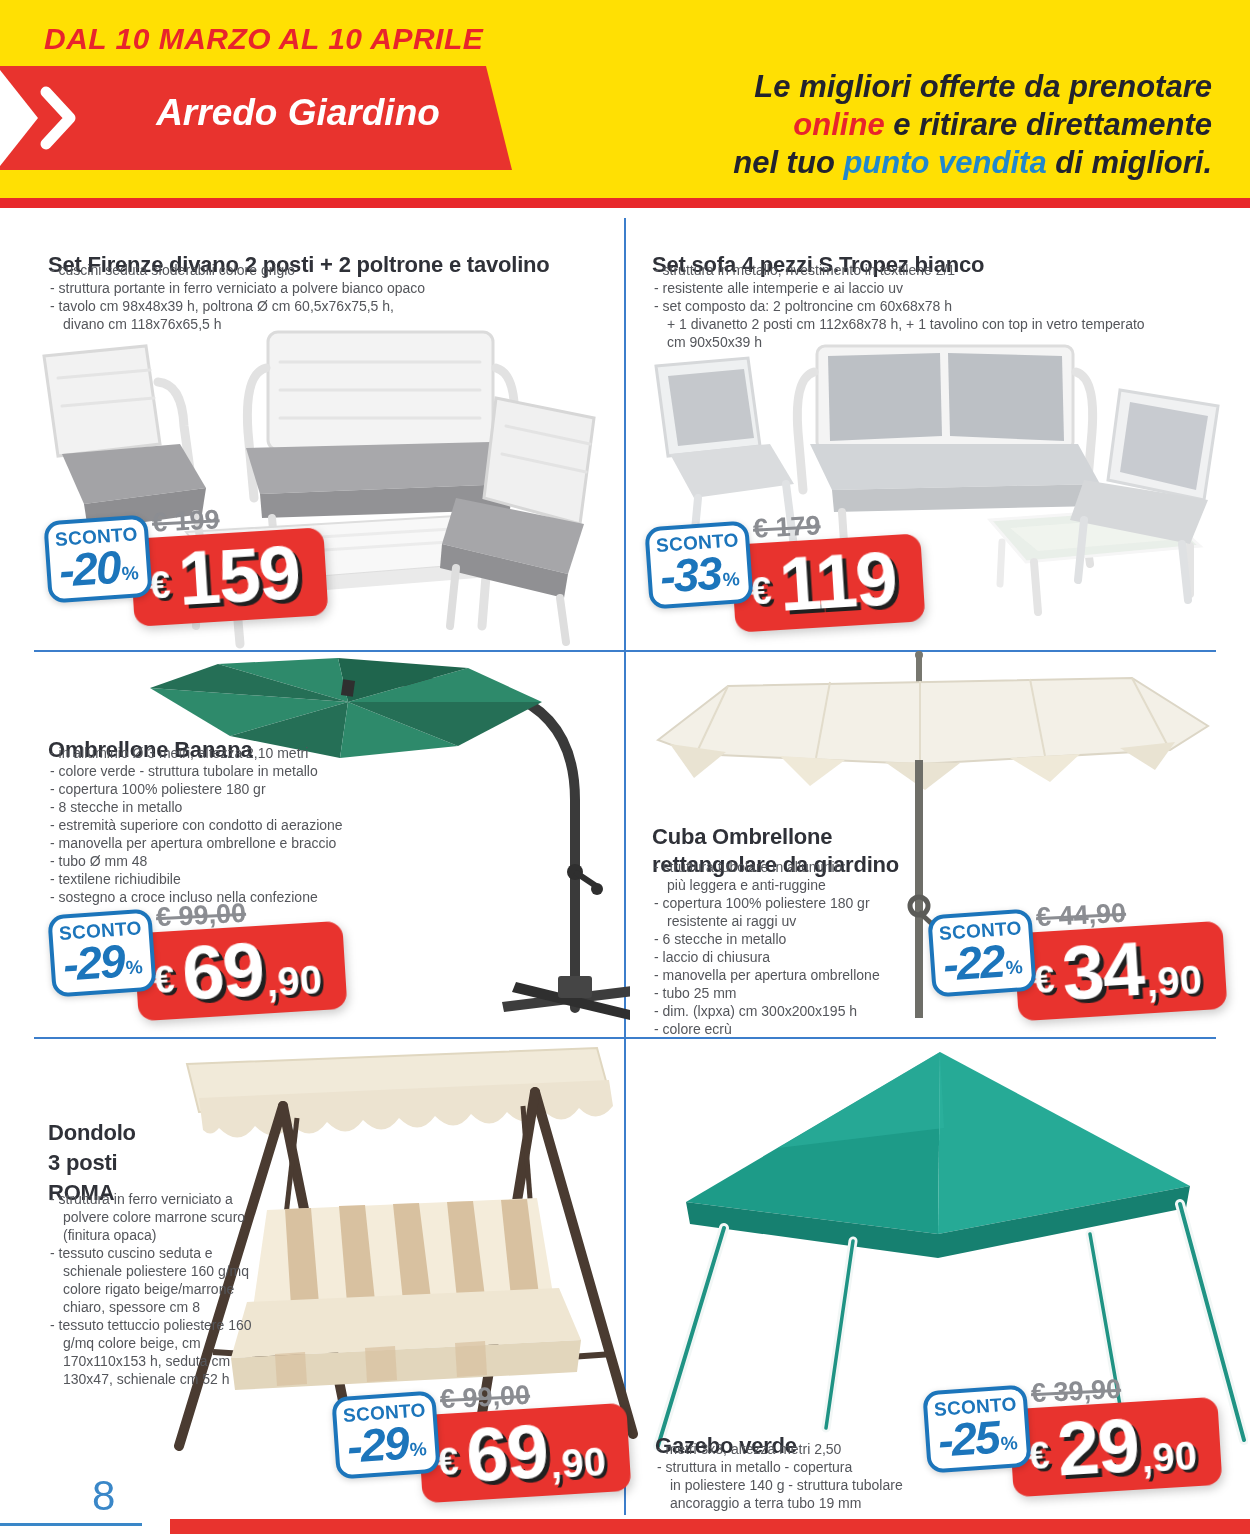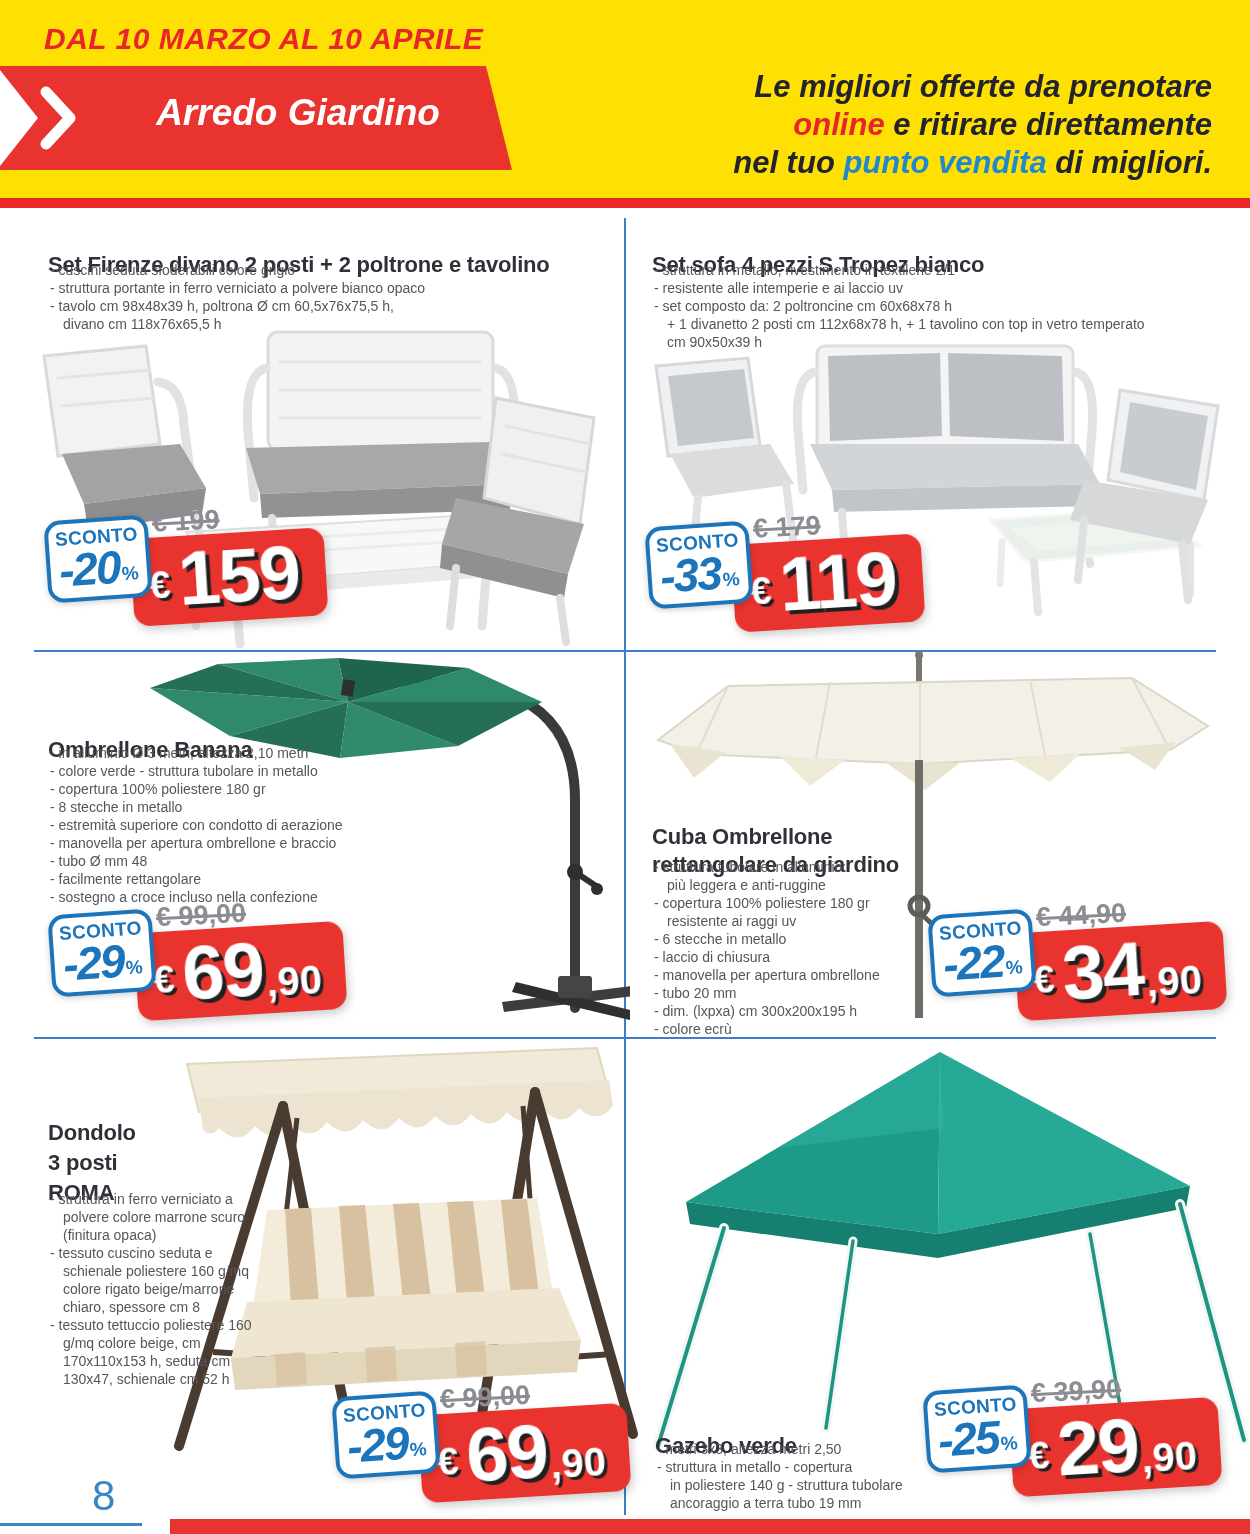--- a/index.html
+++ b/index.html
@@ -228,21 +228,21 @@
     </div>
     <h3 class="title" style="left:48px;top:63px;width:400px;">Ombrellone Banana</h3>
     <div class="specs" style="left:50px;top:93px;width:430px;">
         <div class="spec">- in alluminio Ø 3 metri, altezza 2,10 metri</div>
         <div class="spec">- colore verde - struttura tubolare in metallo</div>
         <div class="spec">- copertura 100% poliestere 180 gr</div>
         <div class="spec">- 8 stecche in metallo</div>
         <div class="spec">- estremità superiore con condotto di aerazione</div>
         <div class="spec">- manovella per apertura ombrellone e braccio</div>
         <div class="spec">- tubo Ø mm 48</div>
-        <div class="spec">- facilmente rettangolare</div>
+        <div class="spec">- textilene richiudibile</div>
         <div class="spec">- sostegno a croce incluso nella confezione</div>
       </div>
     <div class="pricebox" style="left:50px;top:249px;">
       <div class="sconto">
         <span class="lbl">SCONTO</span>
         <span class="val">
             <span class="num">-29</span>
             <span class="pct">%</span>
           </span>
       </div>
@@ -279,21 +279,21 @@
     <h3 class="title" style="left:27px;top:150px;width:300px;">Cuba Ombrellone
 rettangolare da giardino</h3>
     <div class="specs" style="left:29px;top:207px;width:300px;">
         <div class="spec">- struttura tubolare in alluminio:
 più leggera e anti-ruggine</div>
         <div class="spec">- copertura 100% poliestere 180 gr
 resistente ai raggi uv</div>
         <div class="spec">- 6 stecche in metallo</div>
         <div class="spec">- laccio di chiusura</div>
         <div class="spec">- manovella per apertura ombrellone</div>
-        <div class="spec">- tubo 20 mm</div>
+        <div class="spec">- tubo 25 mm</div>
         <div class="spec">- dim. (lxpxa) cm 300x200x195 h</div>
         <div class="spec">- colore ecrù</div>
       </div>
     <div class="pricebox" style="left:305px;top:249px;">
       <div class="sconto">
         <span class="lbl">SCONTO</span>
         <span class="val">
             <span class="num">-22</span>
             <span class="pct">%</span>
           </span>

